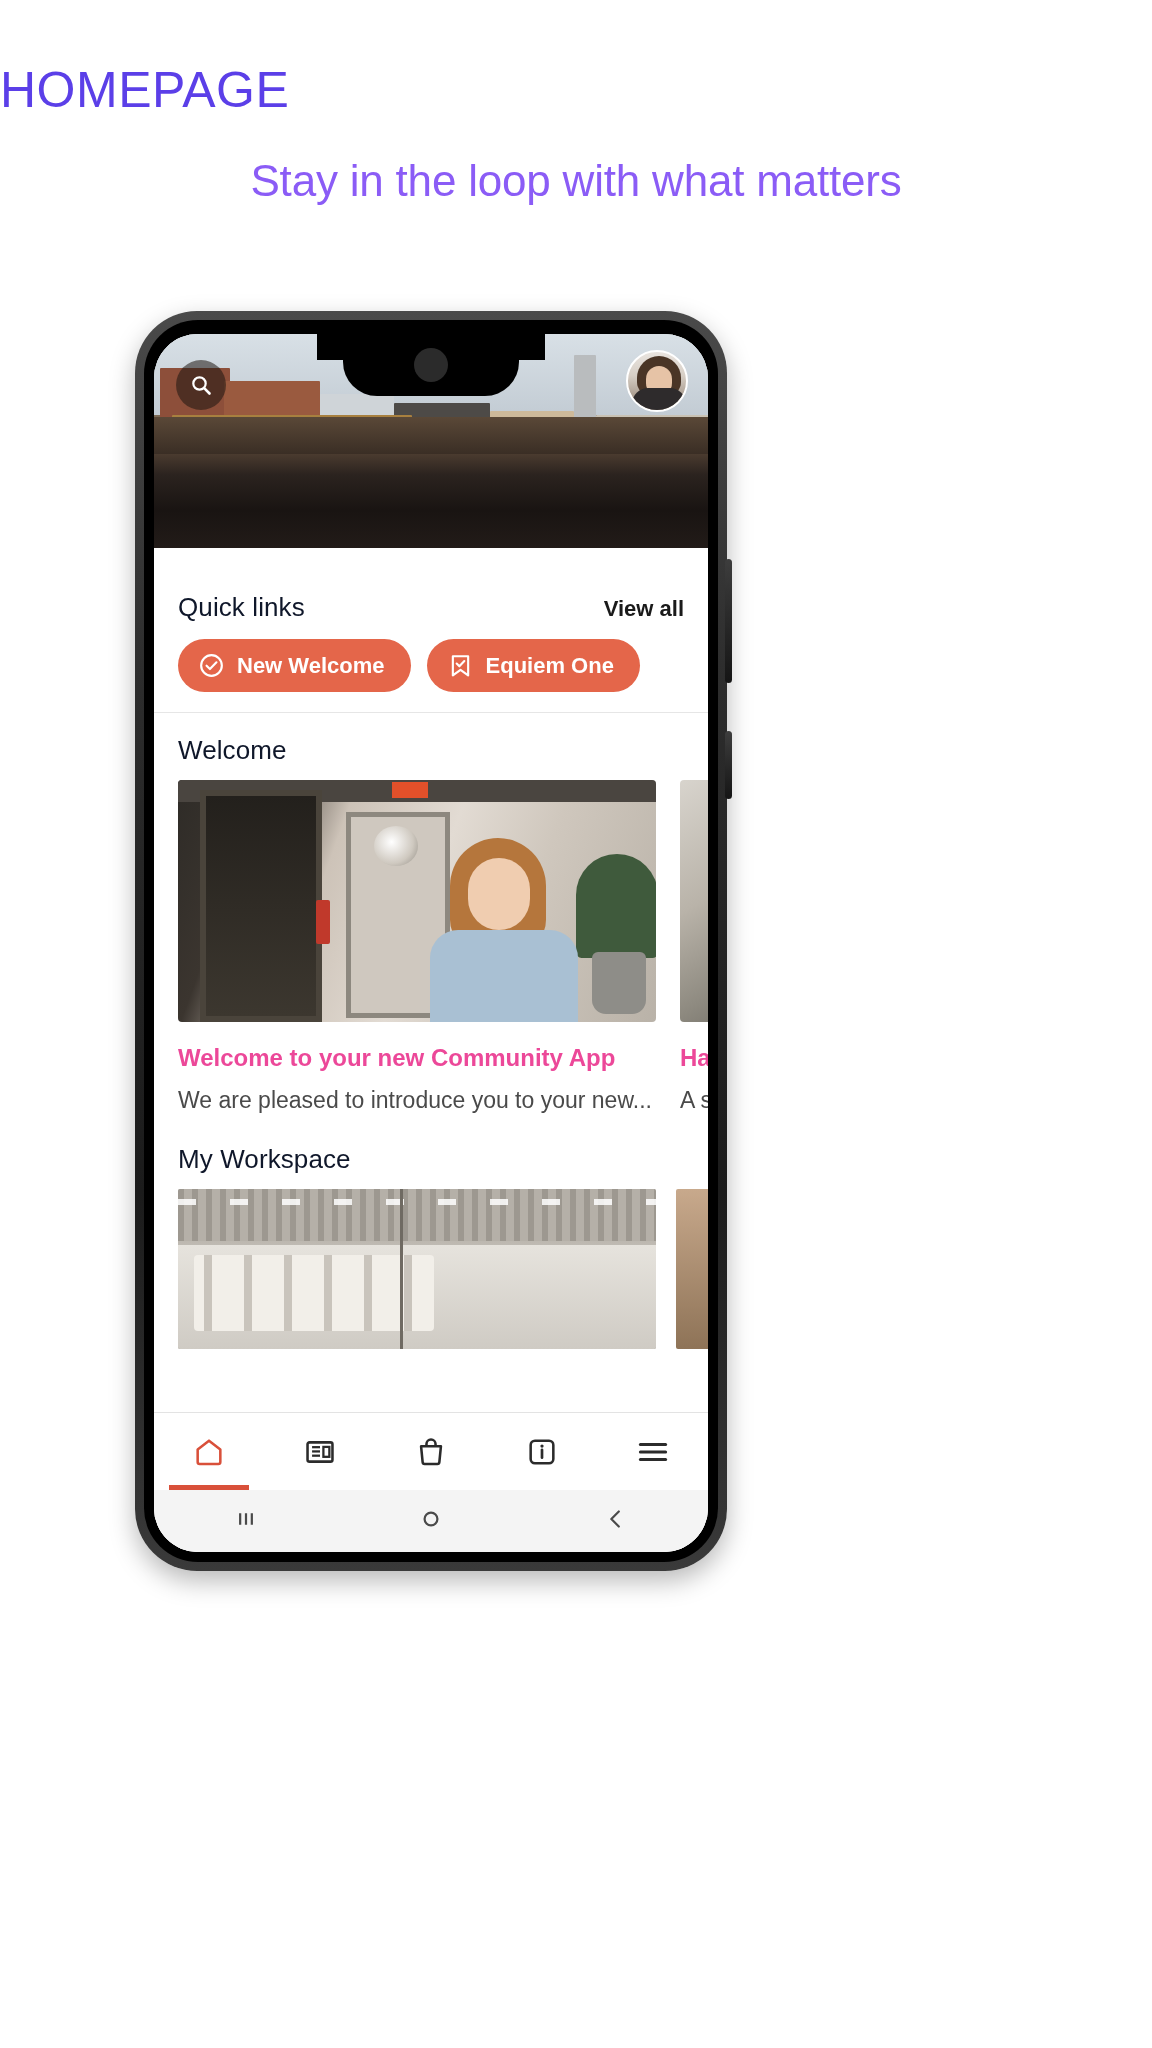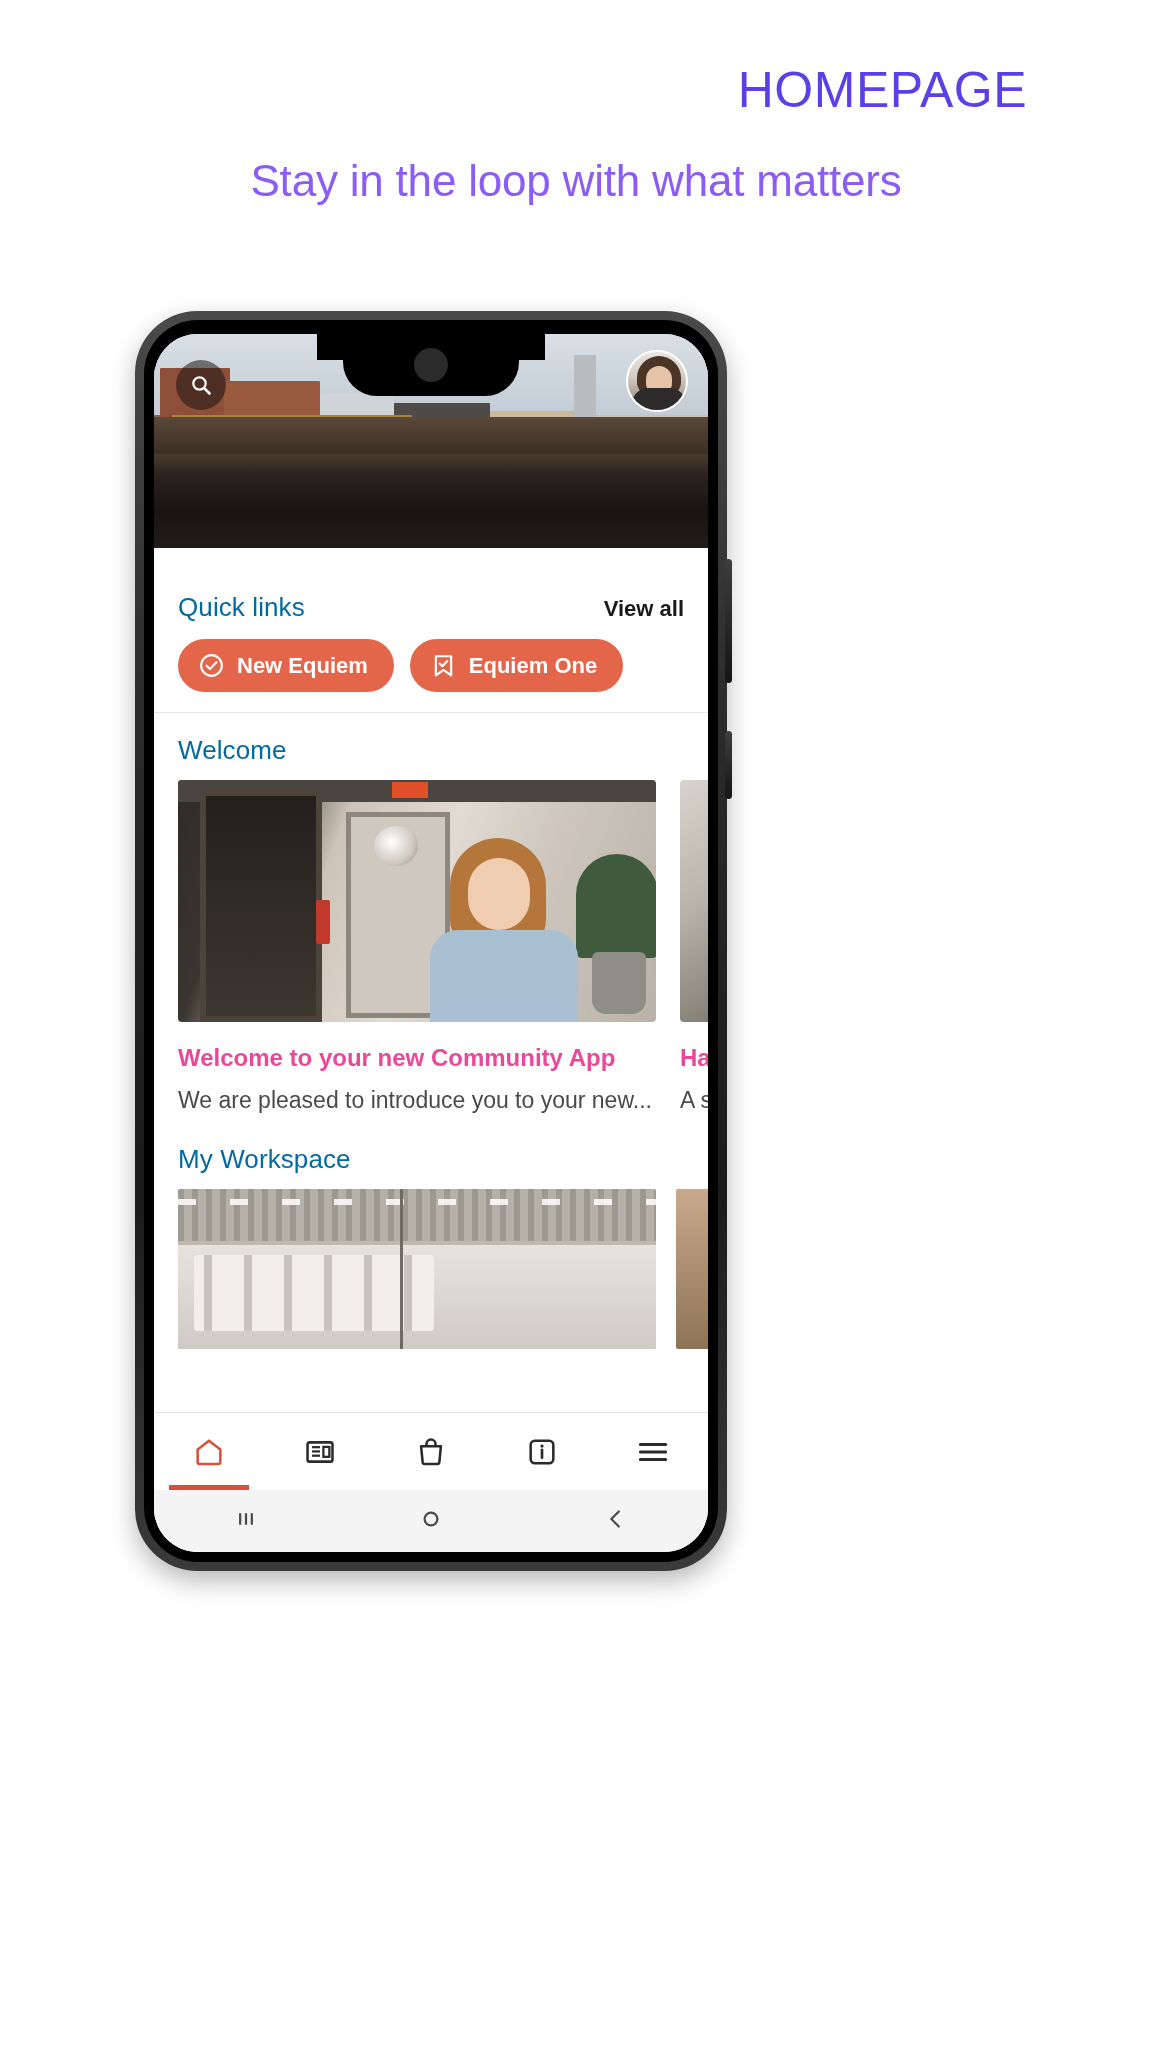--- a/index.html
+++ b/index.html
@@ -4,22 +4,22 @@
 <style>
   * { margin:0; padding:0; box-sizing:border-box; }
   html,body { width:1152px; height:2048px; background:#ffffff; overflow:hidden; }
   body { font-family:"Liberation Sans", sans-serif; }
 
   .page { position:relative; width:1152px; height:2048px; background:#fff; }
 
   
   .kicker {
     position:absolute; top:63px; left:0; width:980px;
-    text-align:right; font-size:50px; letter-spacing:0.5px;
-    color:#5B3FE8; font-weight:400; line-height:1.1;margin-left:47px;
+    text-align:left; font-size:50px; letter-spacing:0.5px;
+    color:#5B3FE8; font-weight:400; line-height:1.1;
   }
   .subtitle {
     position:absolute; top:150px; left:176px; width:800px;
     text-align:center; font-size:44px; color:#8b5cf6; font-weight:400;
     line-height:1.42; letter-spacing:-0.2px;
   }
 
   
   .phone {
     position:absolute; left:135px; top:311px;
@@ -106,21 +106,21 @@
     position:absolute; left:4px; bottom:0; width:54px; height:22px;
     border-radius:16px 16px 0 0; background:#2e2b2c;
   }
 
   
   .sheet { flex:1 1 auto; background:#fff; overflow:hidden; }
   .row-head{
     display:flex; align-items:baseline; justify-content:space-between;
     padding:20px 24px 0 24px;
   }
-  .sec-title{ font-size:26px; color:#0369a1; font-weight:400; letter-spacing:.1px;}
+  .sec-title{ font-size:26px; color:#0f172a; font-weight:400; letter-spacing:.1px;}
   .view-all{ font-size:22px; color:#1a1a1a; font-weight:700;margin-top:28px; }
 
   .pills{ display:flex; gap:16px; padding:16px 24px 20px 24px; }
   .pill{
     display:flex; align-items:center; gap:12px;
     background:#E4664A; color:#fff; border-radius:30px;
     padding:13px 26px 13px 20px; font-size:22px; font-weight:600;
     white-space:nowrap;
   }
   .divider{ height:1px; background:#e6e6e6; margin:0; }
@@ -243,21 +243,21 @@
             <span class="sec-title">Quick links</span>
             <span class="view-all">View all</span>
           </div>
 
           <div class="pills">
             <div class="pill">
               <svg width="27" height="27" viewBox="0 0 24 24" fill="none">
                 <circle cx="12" cy="12" r="9.2" stroke="#fff" stroke-width="1.9"></circle>
                 <path d="M7.6 12.2l3 3 5.8-6" stroke="#fff" stroke-width="1.9" stroke-linecap="round" stroke-linejoin="round"></path>
               </svg>
-              <span>New Equiem</span>
+              <span>New Welcome</span>
             </div>
             <div class="pill">
               <svg width="27" height="27" viewBox="0 0 24 24" fill="none">
                 <path d="M5.2 3.8h13.6v17l-6.8-5-6.8 5z" stroke="#fff" stroke-width="1.9" stroke-linejoin="round"></path>
                 <path d="M8.6 10.3l2.4 2.4 4.4-4.6" stroke="#fff" stroke-width="1.9" stroke-linecap="round" stroke-linejoin="round"></path>
               </svg>
               <span>Equiem One</span>
             </div>
           </div>
 

